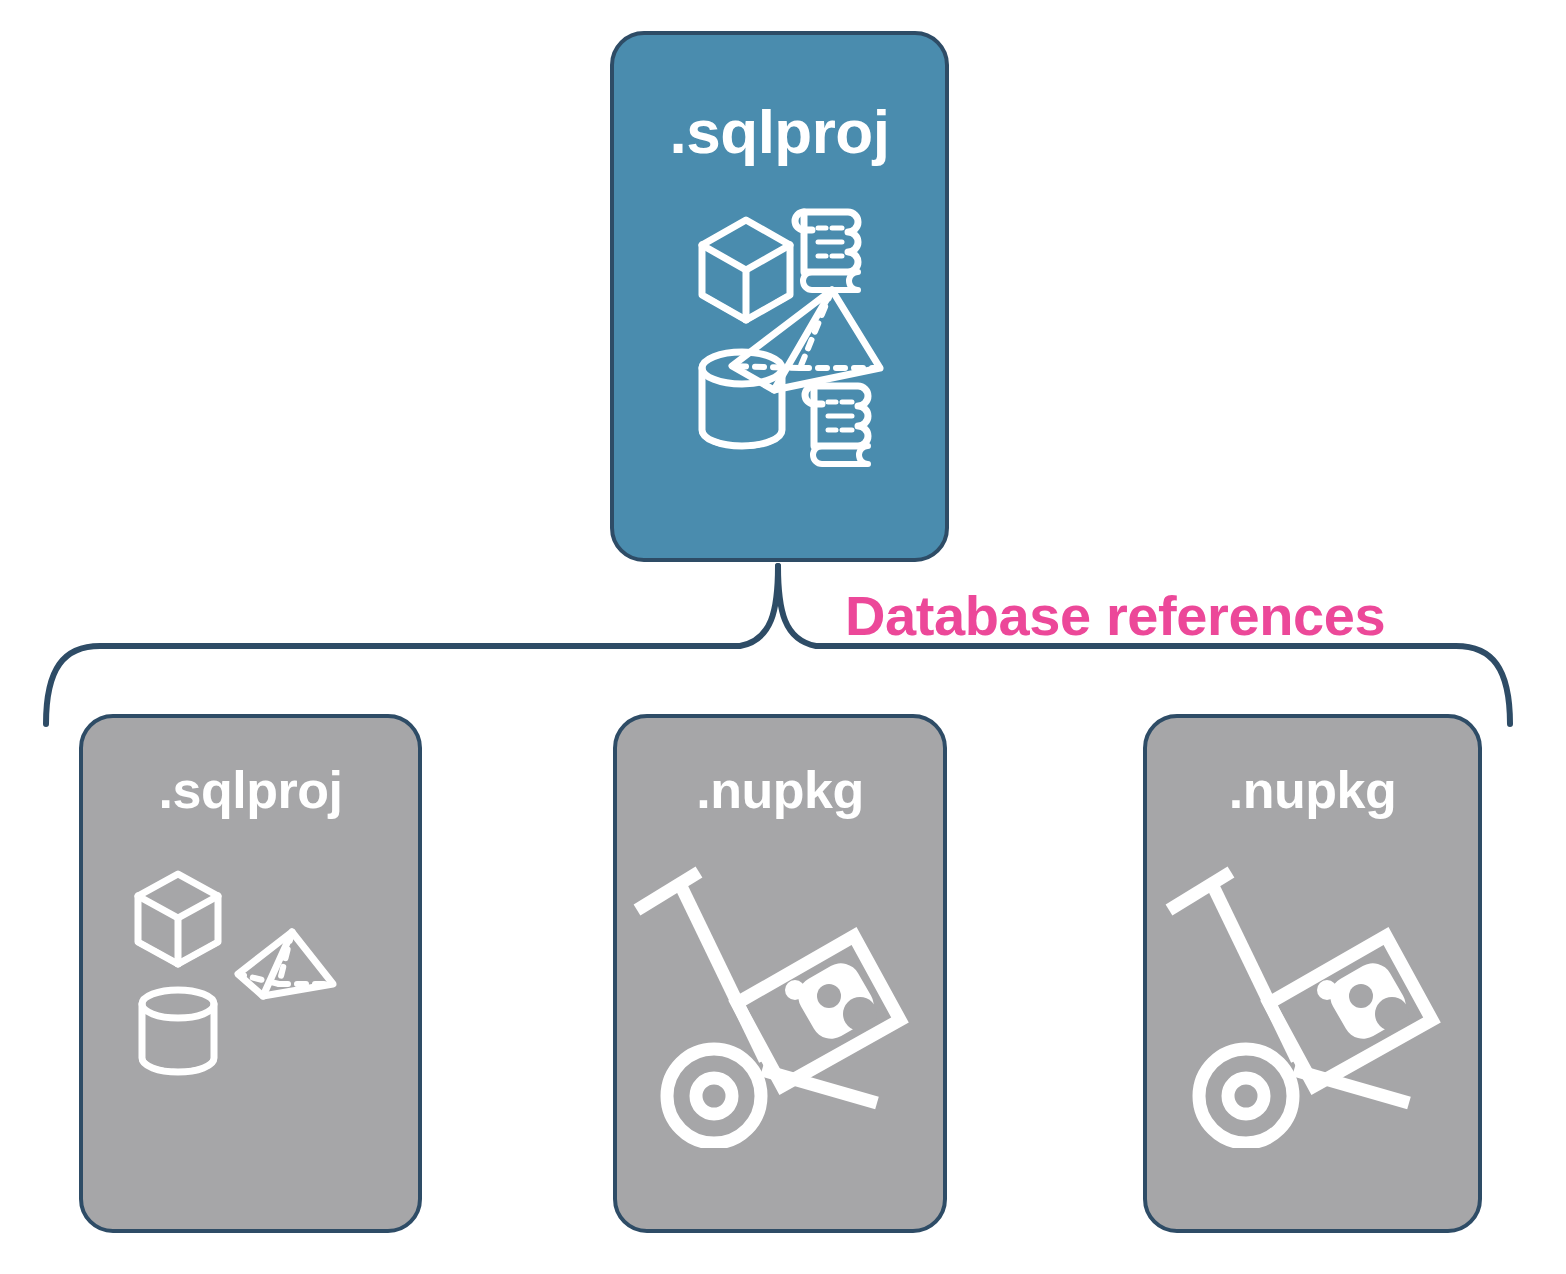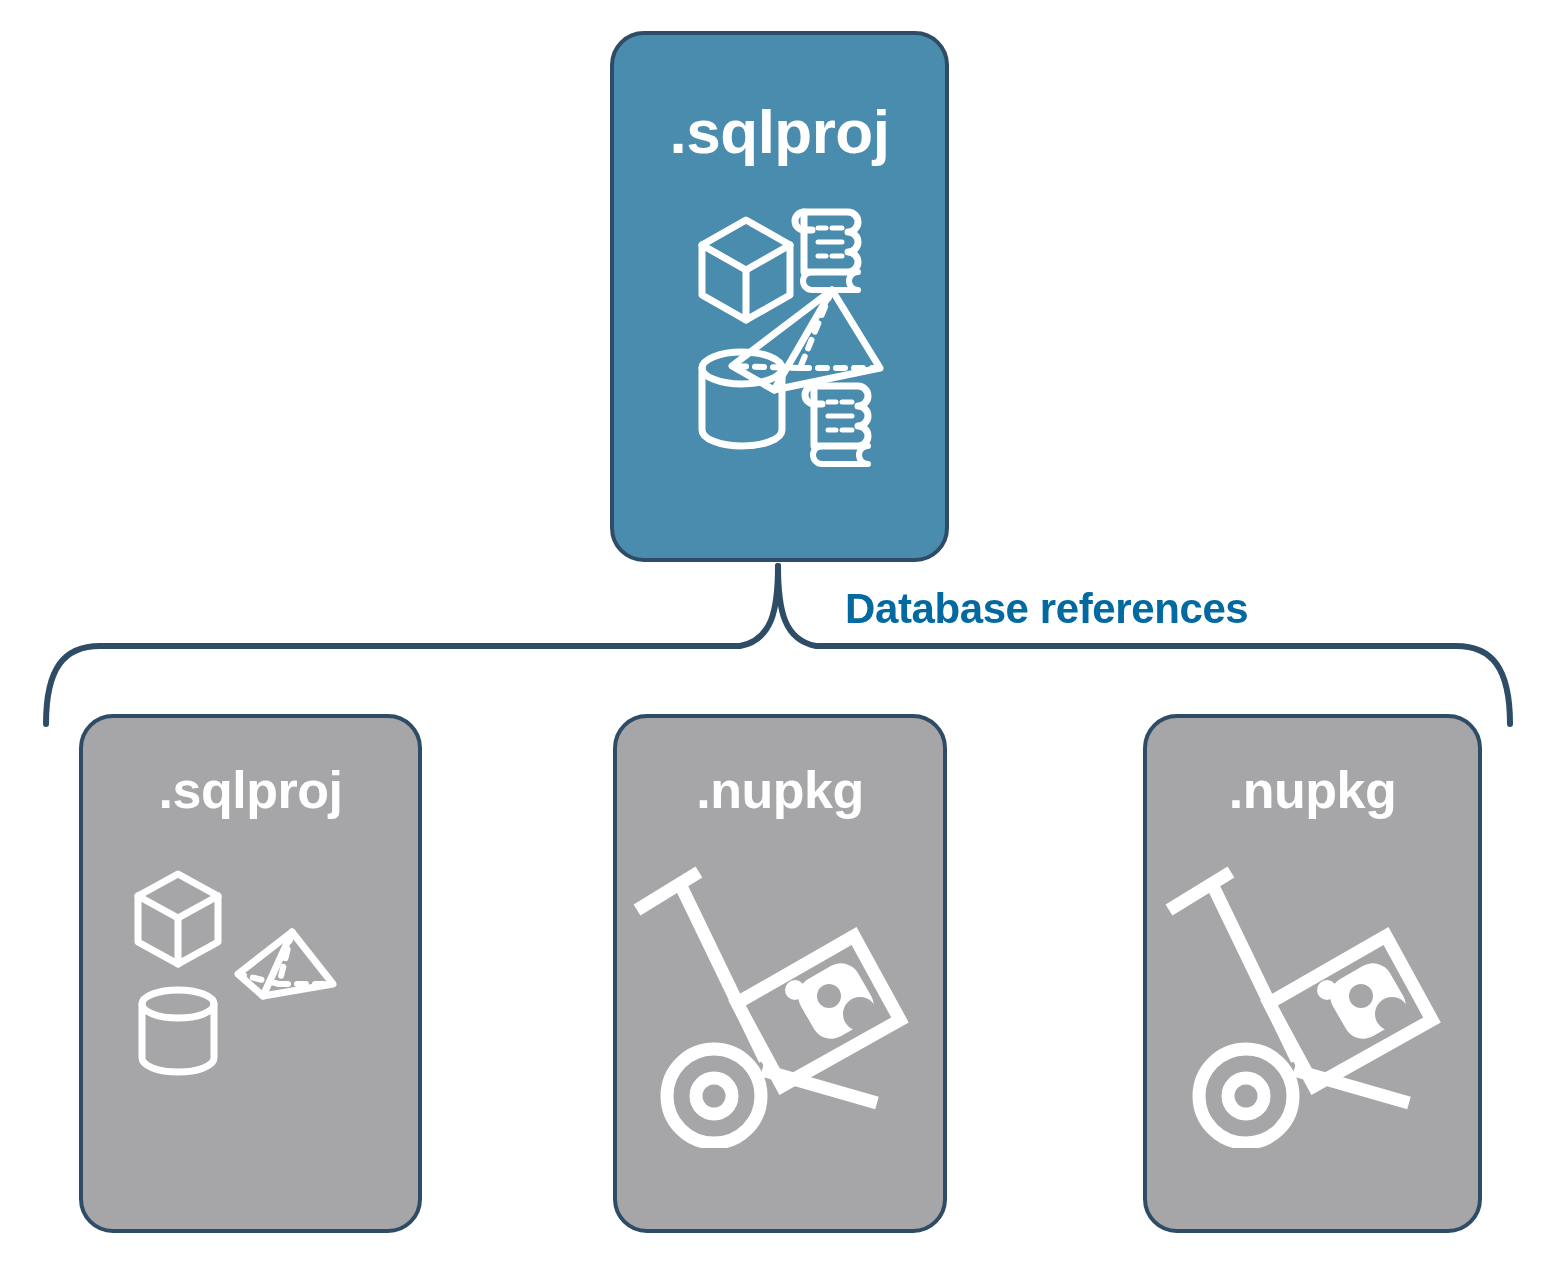--- a/index.html
+++ b/index.html
@@ -78,23 +78,23 @@
     position: absolute;
     left: 0; top: 0;
     width: 1566px;
     height: 1274px;
     pointer-events: none;
   }
   #brace-label {
     position: absolute;
     left: 845px;
     top: 588px;
-    font-size: 42px;
+    font-size: 56px;
     font-weight: bold;
-    color: #0369a1;
+    color: #ec4899;
     letter-spacing: -0.4px;
     white-space: nowrap;
     line-height: 1;
   }
 </style>
 </head>
 <body>
 
 <div id="stage">
 

